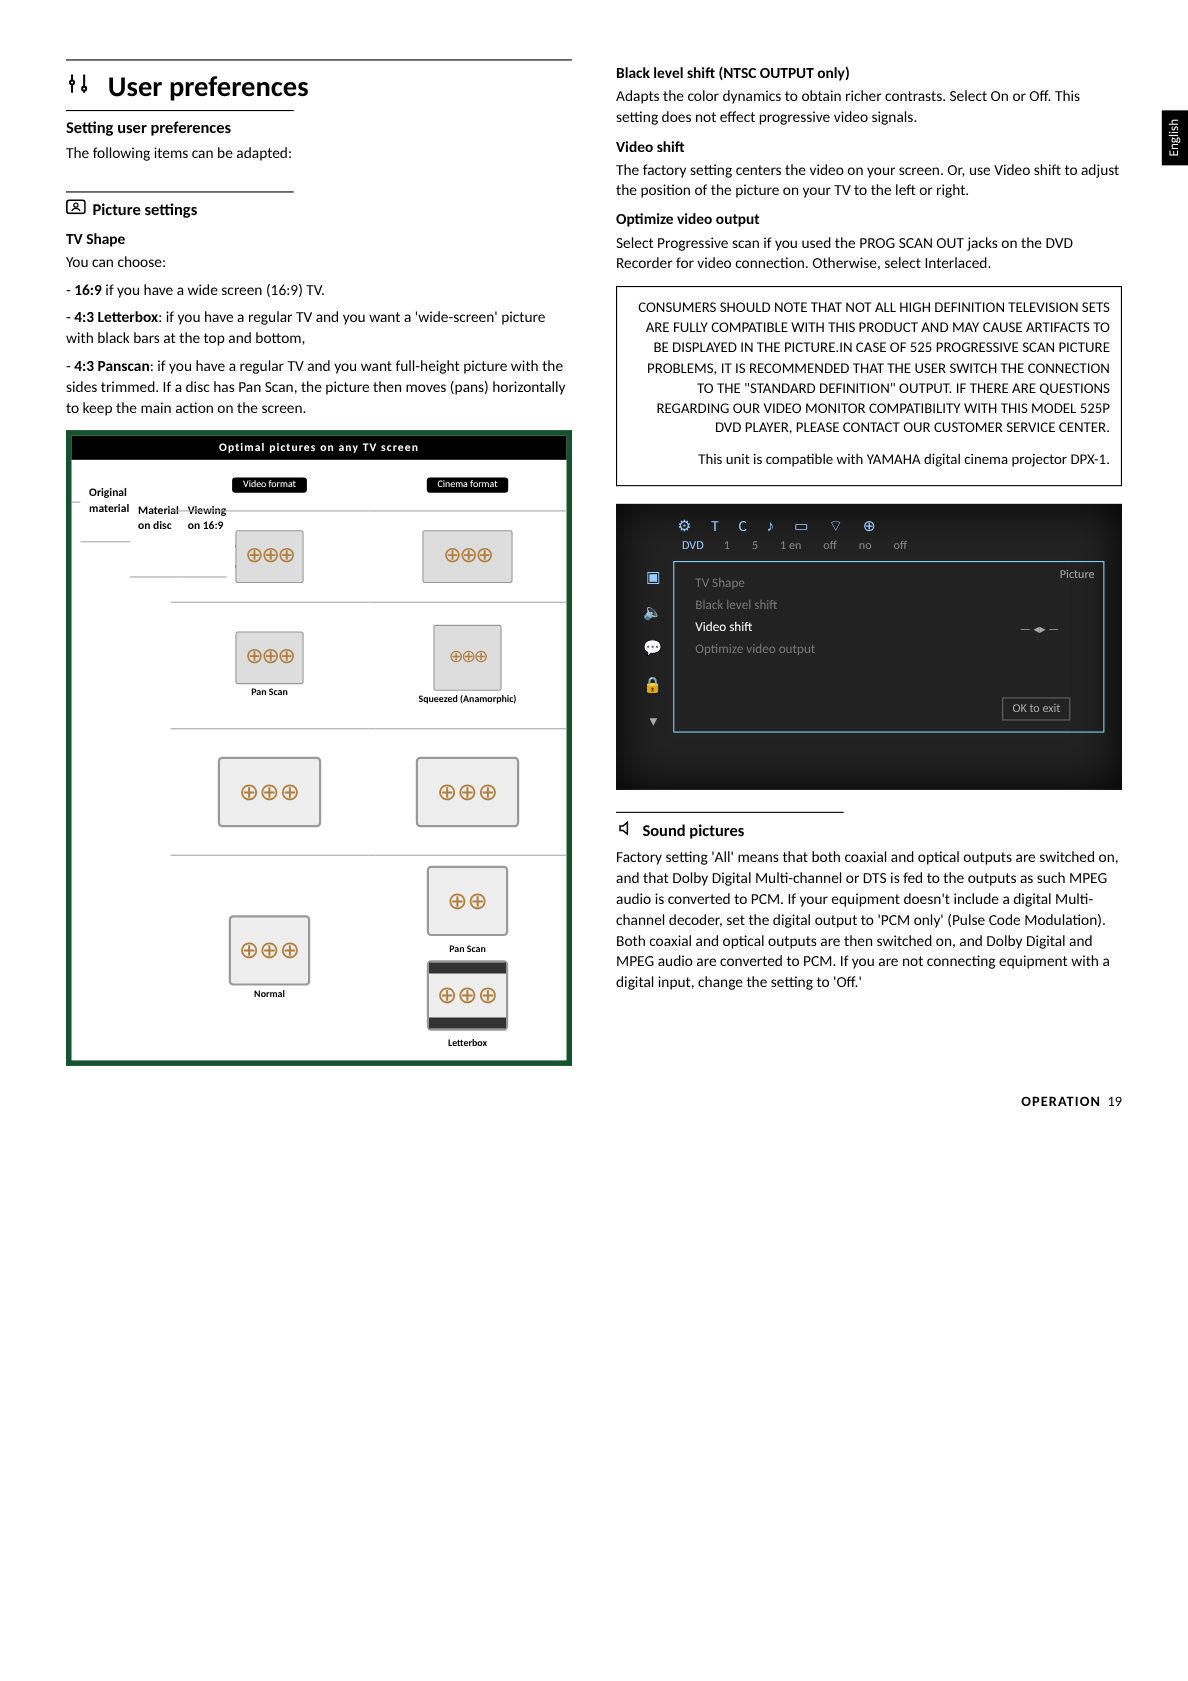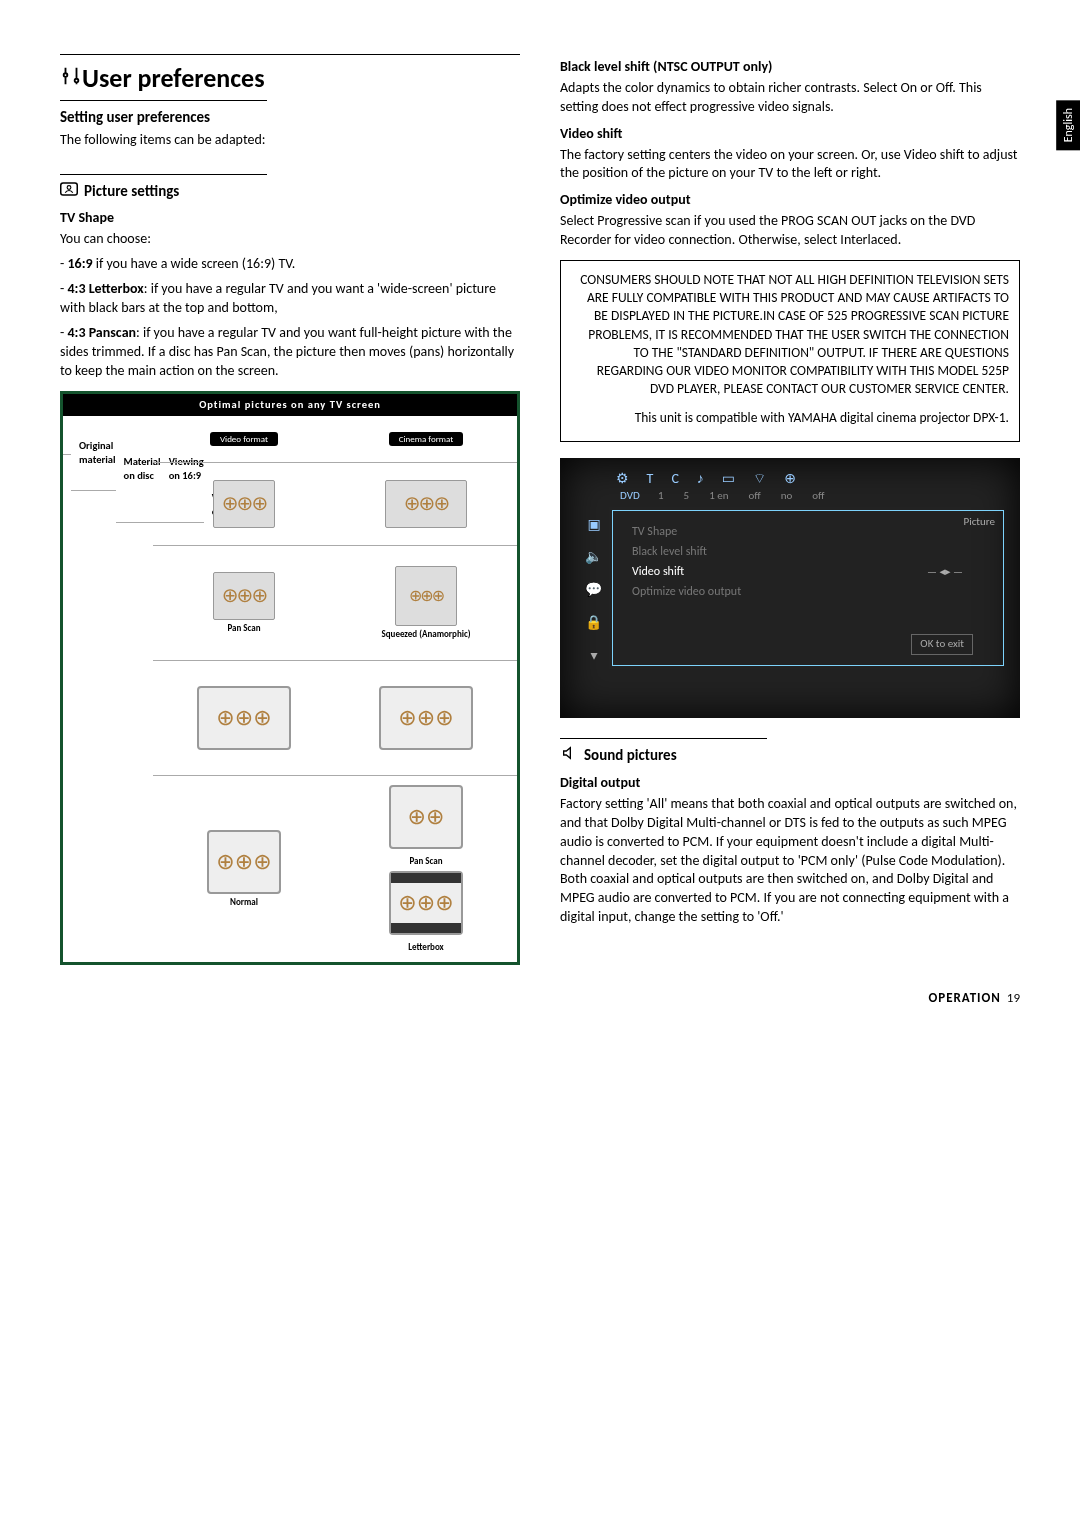--- a/index.html
+++ b/index.html
@@ -39,21 +39,21 @@
 hr.half {
   width: 45%;
   margin-left: 0;
 }
 h1 {
   font-size: 26px;
   font-weight: bold;
   margin: 0 0 4px 0;
   display: flex;
   align-items: center;
-  gap: 4px;
+  gap: 20px;
 }
 h2 {
   font-size: 15px;
   font-weight: bold;
   margin: 2px 0 4px 0;
   display: flex;
   align-items: center;
   gap: 6px;
 }
 .subhead {
@@ -61,21 +61,21 @@
   margin-top: 8px;
 }
 p { margin: 2px 0 6px 0; }
 .ico {
   display: inline-block;
   width: 18px;
   text-align: center;
   font-family: Arial, sans-serif;
 }
 .figure-box {
-  border: 3px solid #14532d;
+  border: 5px solid #14532d;
   margin-top: 10px;
   font-size: 10.5px;
 }
 .figure-title {
   background: #000;
   color: #fff;
   padding: 4px 6px;
   text-align: center;
   letter-spacing: 1px;
   font-weight: bold;
@@ -391,20 +391,19 @@
 
     <hr class="rule half" style="margin-top:20px">
     <h2>
       <span class="ico">
         <svg width="16" height="16" viewBox="0 0 24 24">
             <path d="M4 9v6h4l6 5V4l-6 5H4z" fill="none" stroke="#000" stroke-width="2"></path>
           </svg>
       </span>
       <span>Sound pictures</span>
     </h2>
-    <div class="subhead">Digital output</div>
     <p>Factory setting 'All' means that both coaxial and optical outputs are switched on, and that Dolby Digital Multi-channel or DTS is fed to the outputs as such MPEG audio is converted to PCM. If your equipment doesn't include a digital Multi-channel decoder, set the digital output to 'PCM only' (Pulse Code Modulation). Both coaxial and optical outputs are then switched on, and Dolby Digital and MPEG audio are converted to PCM. If you are not connecting equipment with a digital input, change the setting to 'Off.'</p>
   </div>
 </div>
 
 <div class="footer">
   <span class="op">OPERATION</span>&nbsp;&nbsp;<span>19</span>
 </div>
 
 </body></html>

